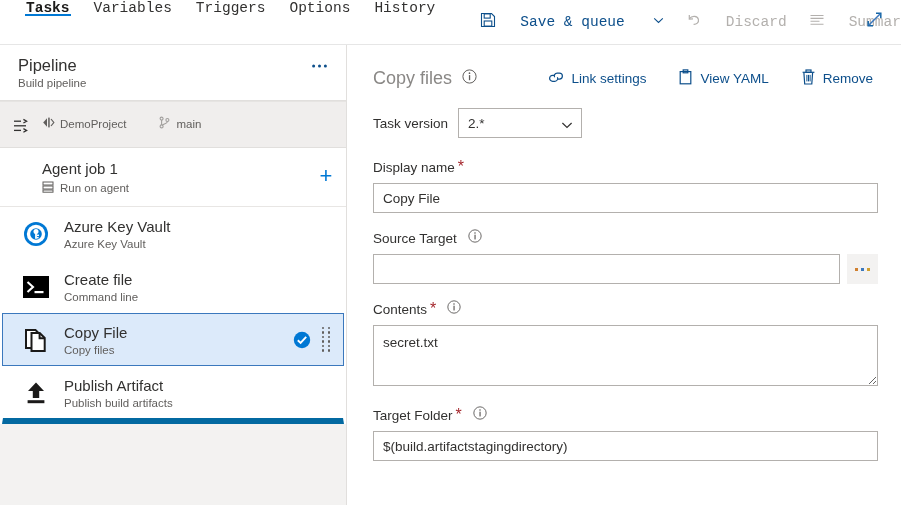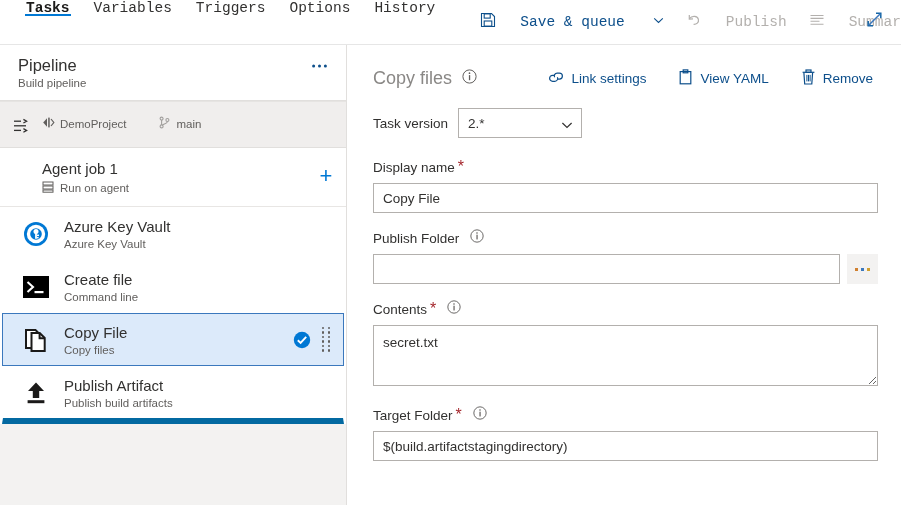--- a/index.html
+++ b/index.html
@@ -239,21 +239,21 @@
         </span>
       </div>
 
       <div class="tbbtn disabled">
         <span>
           <svg width="16" height="16" viewBox="0 0 16 16">
             <path d="M3.4 6.6 C6 3.2 11.5 3.6 12.4 7.4 C13.1 10.4 10.4 12.6 7.6 12.4" fill="none" stroke="#b3b0ad" stroke-width="1.2"></path>
             <path d="M3.3 3.1 L3.3 7 L7 6.8" fill="none" stroke="#b3b0ad" stroke-width="1.2"></path>
           </svg>
         </span>
-        <span>Publish</span>
+        <span>Discard</span>
       </div>
 
       <div class="tbbtn disabled">
         <span>
           <svg width="16" height="16" viewBox="0 0 16 16">
             <g stroke="#b3b0ad" stroke-width="1.1">
               <path d="M1.5 3.5h13M1.5 6.4h13M1.5 9.3h9M1.5 12.2h13"></path>
             </g>
           </svg>
         </span>
@@ -505,21 +505,21 @@
         <div class="field">
           <div class="field-label">
             <span class="lbl">Display name</span>
             <span class="req">*</span>
           </div>
           <input class="txt" type="text" value="Copy File" style="">
         </div>
 
         <div class="field">
           <div class="field-label">
-            <span class="lbl">Publish Folder</span>
+            <span class="lbl">Source Target</span>
             <span class="info-icon">
               <svg width="14" height="14" viewBox="0 0 15 15">
                 <circle cx="7.5" cy="7.5" r="6.6" fill="none" stroke="#605e5c" stroke-width="1"></circle>
                 <circle cx="7.5" cy="4.2" r="0.85" fill="#605e5c"></circle>
                 <rect x="6.9" y="6.1" width="1.3" height="5.1" fill="#605e5c"></rect>
               </svg>
             </span>
           </div>
           <div class="input-with-btn">
             <input class="txt" type="text" value="" style="">

